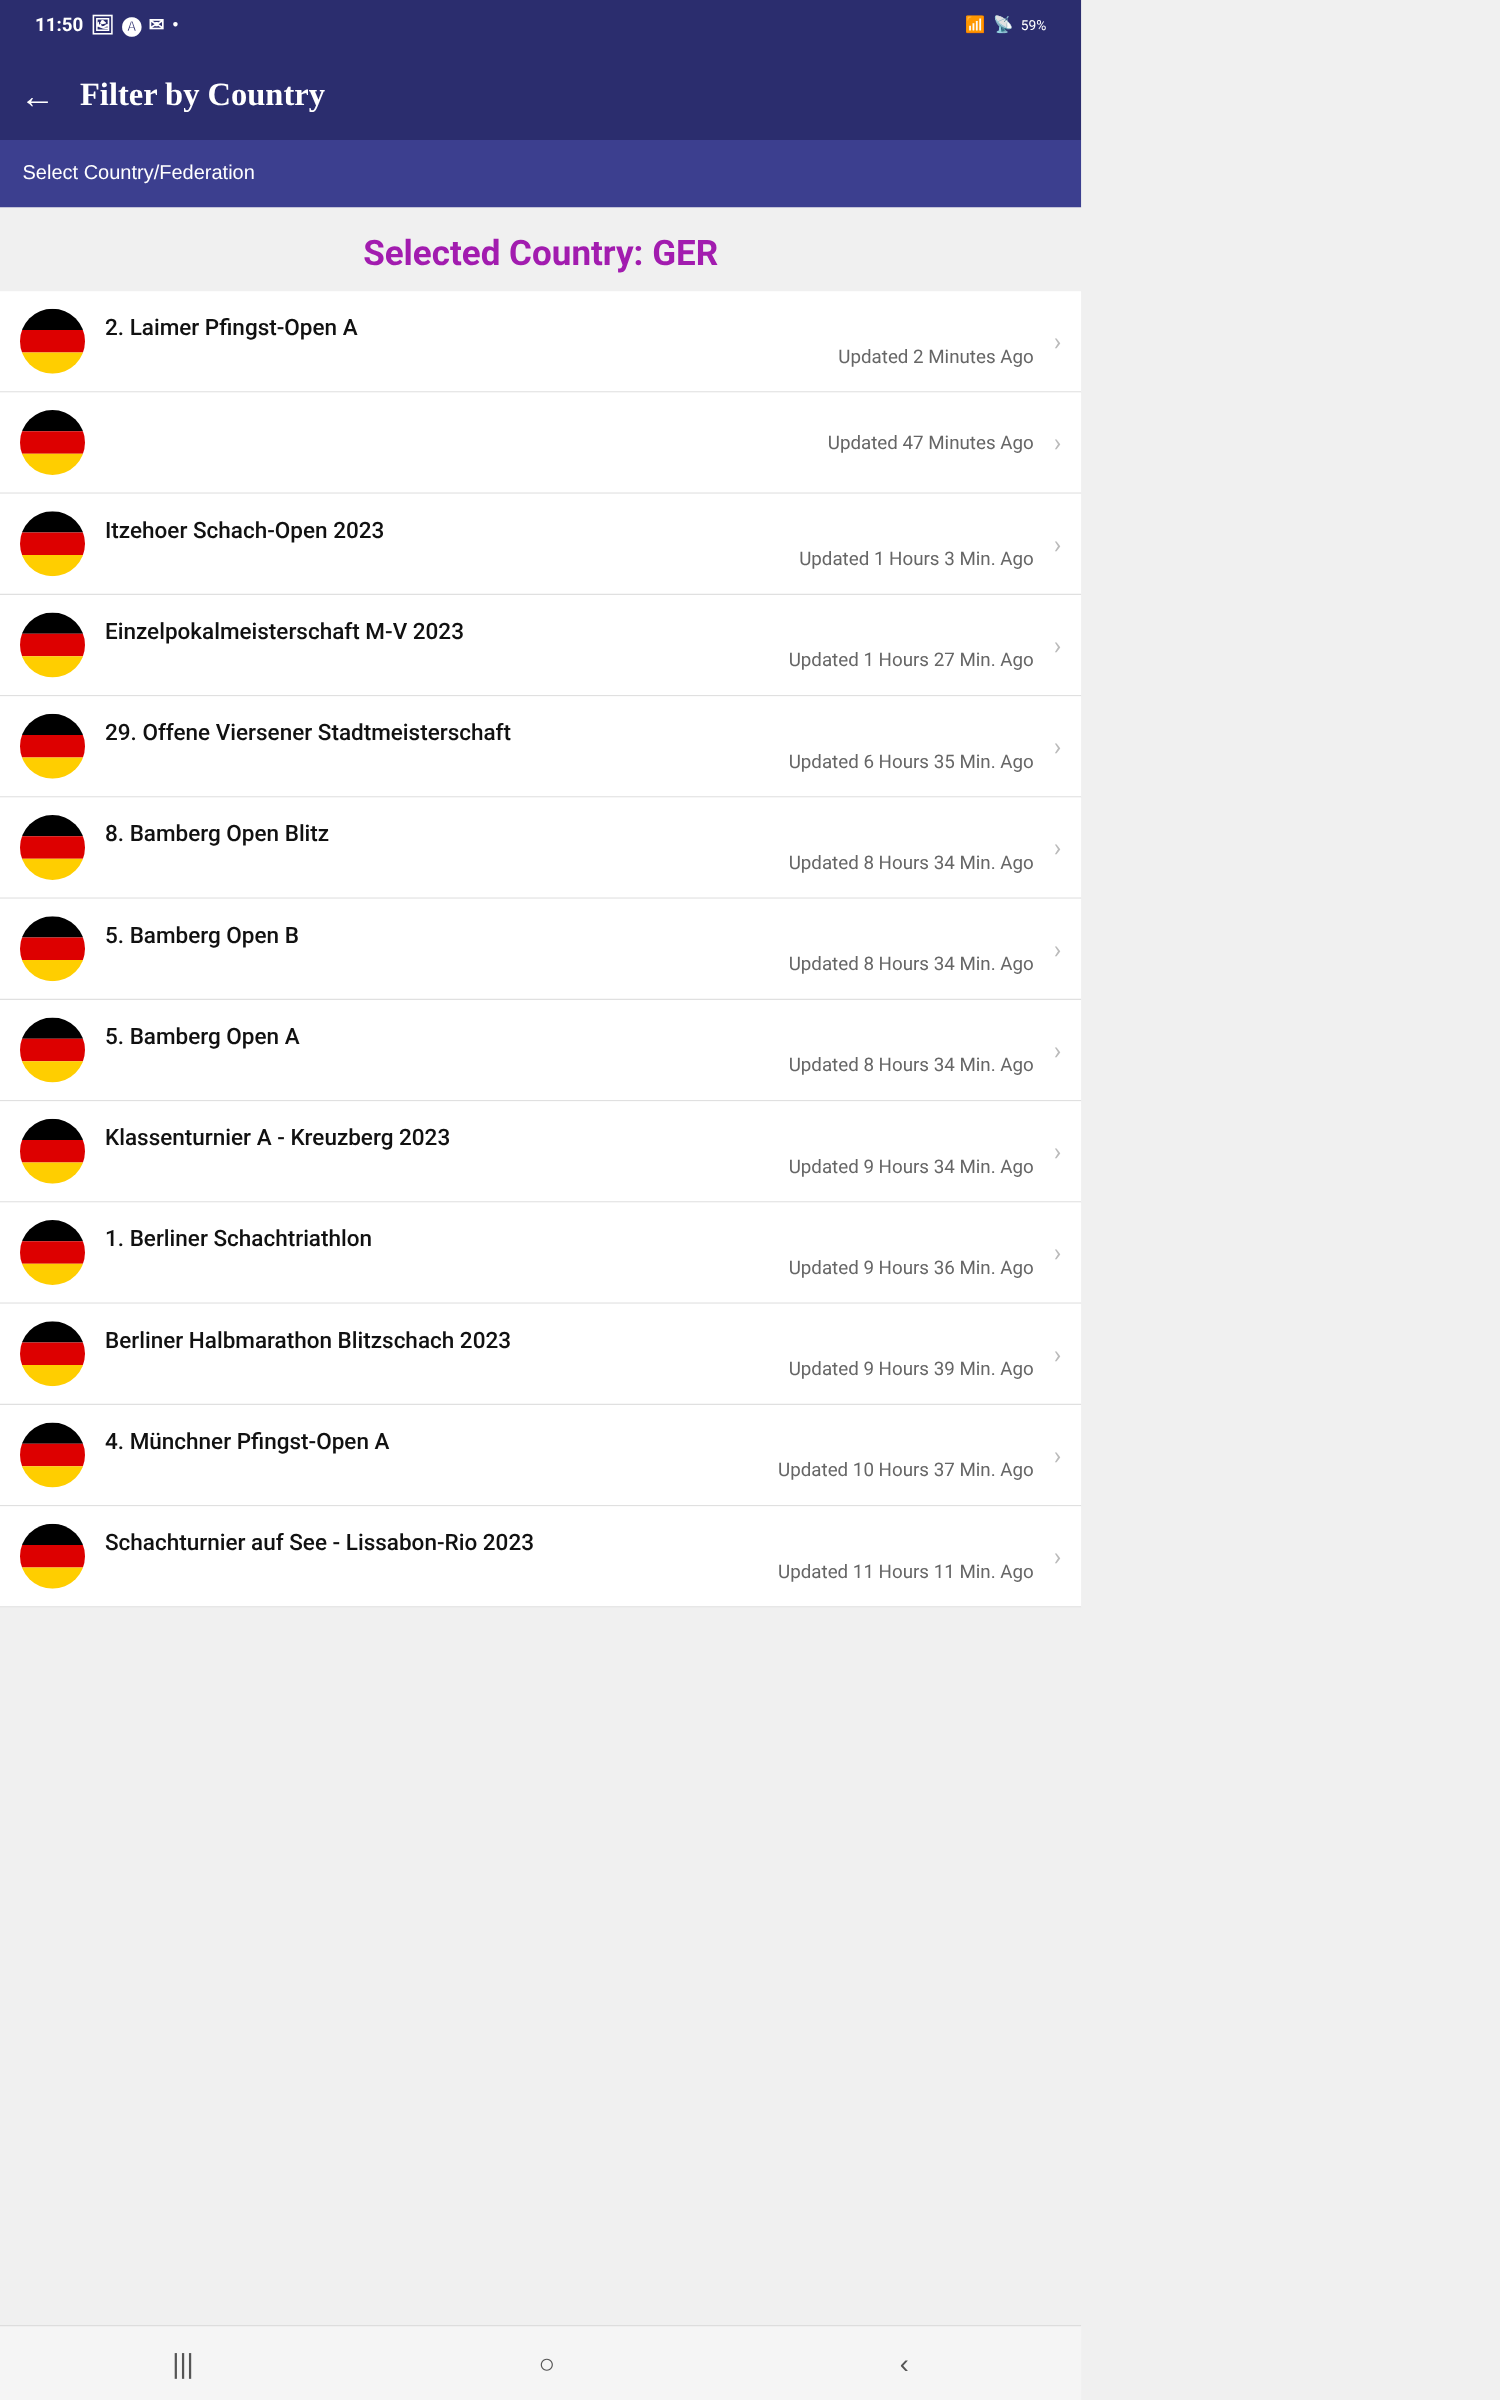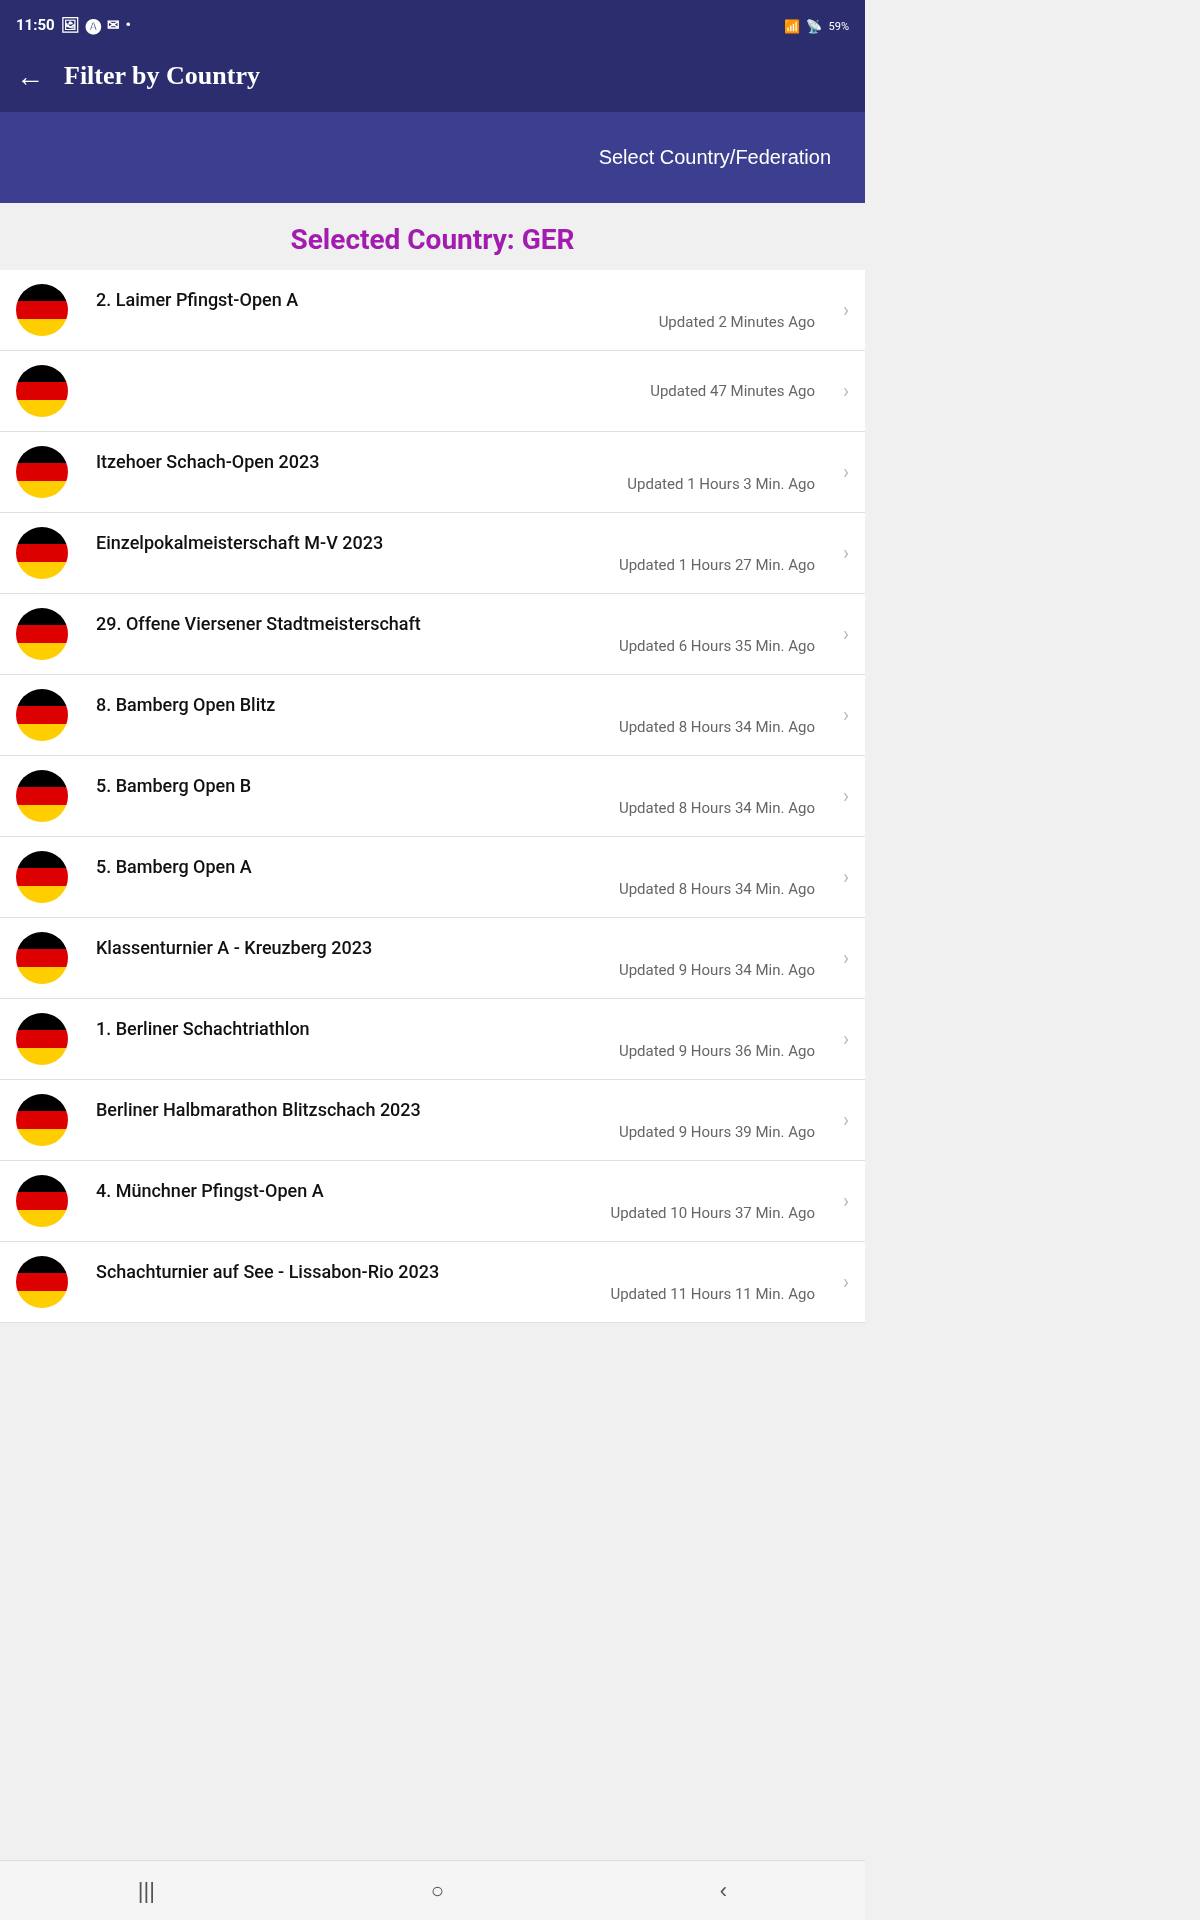--- a/index.html
+++ b/index.html
@@ -17,22 +17,22 @@
       display: flex;
       flex-direction: column;
     }
 
     
     .status-bar {
       background-color: #2b2d6e;
       color: white;
       display: flex;
       justify-content: space-between;
-      align-items: flex-end;
-      padding: 6px 16px;
+      align-items: center;
+      padding: 6px 28px;
       height: 40px;
     }
 
     .status-bar-left {
       display: flex;
       align-items: center;
       gap: 6px;
       font-size: 15px;
       font-weight: bold;
     }
@@ -65,23 +65,23 @@
       font-size: 26px;
       font-weight: bold;
       color: white;
       font-family: Liberation Serif, serif;
     }
 
     
     .select-country-btn {
       background-color: #3c3f8f;
       color: white;
-      text-align: right;
-      padding: 34px;
-      font-size: 20px;
+      text-align: left;
+      padding: 18px;
+      font-size: 16px;
       cursor: pointer;
       border: none;
       width: 100%;
     }
 
     
     .selected-country-heading {
       text-align: center;
       font-size: 28px;
       font-weight: bold;
@@ -96,21 +96,21 @@
       flex: 1;
     }
 
     .tournament-item {
       display: flex;
       align-items: center;
       padding: 14px 16px;
       background-color: #fff;
       border-bottom: 1px solid #e0e0e0;
       cursor: pointer;
-      gap: 28px;
+      gap: 16px;
       position: relative;
     }
 
     
     .flag-circle {
       width: 52px;
       height: 52px;
       border-radius: 50%;
       overflow: hidden;
       flex-shrink: 0;

